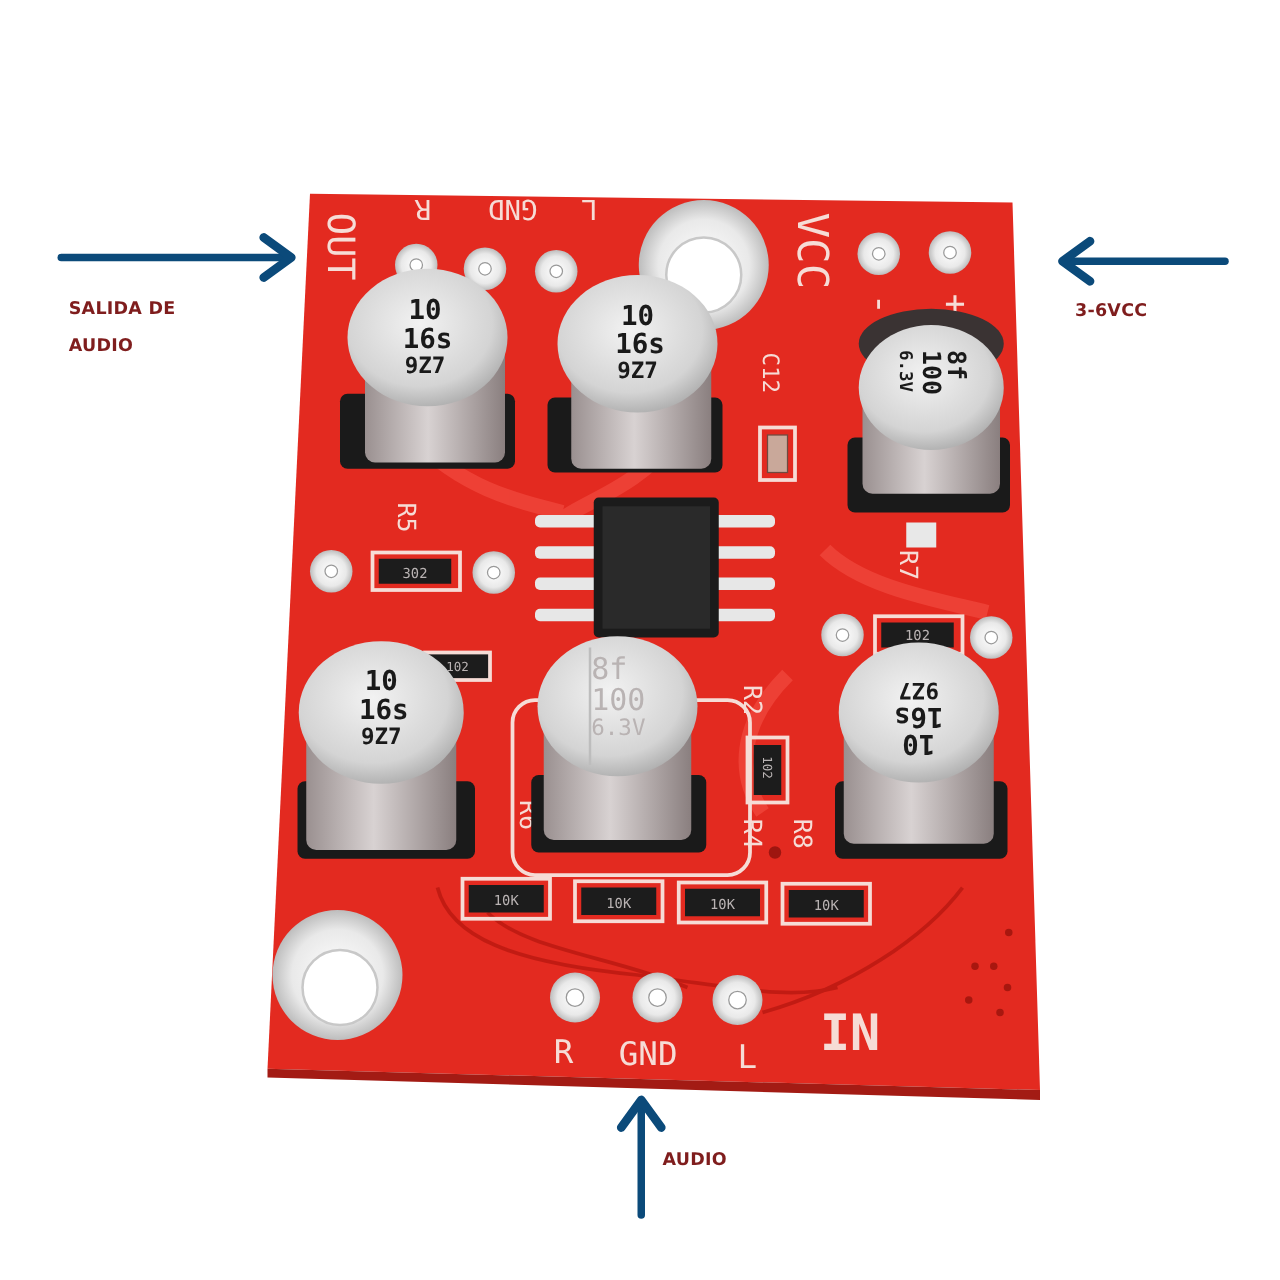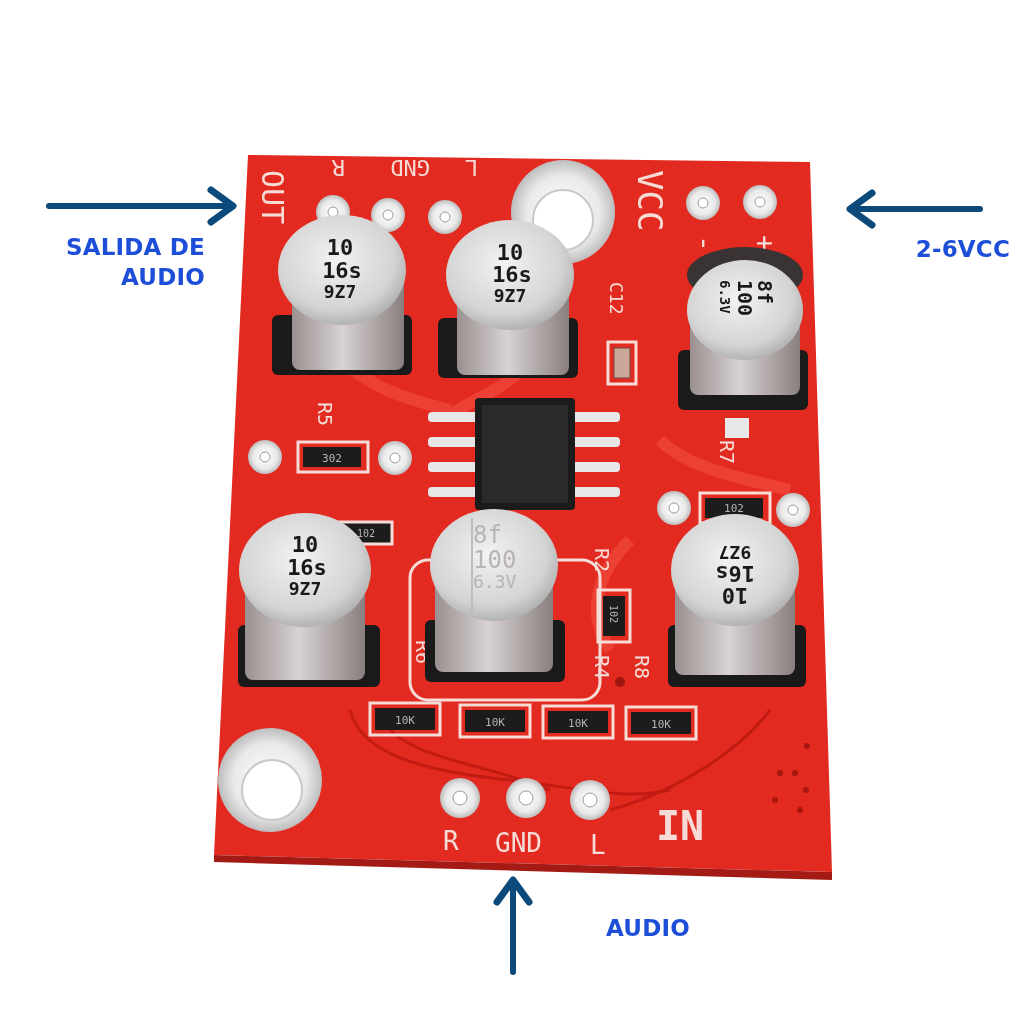--- a/index.html
+++ b/index.html
@@ -1,17 +1,17 @@
 <!DOCTYPE html>
 <html><head>
 <meta charset="utf-8">
 <style>
   html, body { margin:0; padding:0; }
   body { width:1024px; height:1024px; background:#ffffff; position:relative; overflow:hidden; font-family:"DejaVu Sans", sans-serif; }
-  .annot { position:absolute; font-family:"DejaVu Sans", sans-serif; font-weight:bold; color:#1d4ed8; text-align:right; line-height:30px; font-size:23px; letter-spacing:0.2px; }
+  .annot { position:absolute; font-family:"DejaVu Sans", sans-serif; font-weight:bold; color:#7f1d1d; text-align:left; line-height:30px; font-size:14px; letter-spacing:0.2px; }
   .arrow { position:absolute; }
   .board { position:absolute; left:210px; top:150px; width:625px; height:730px; }
   .silk { font-family:"DejaVu Sans Mono", monospace; fill:#f6dcd6; }
   .cap-text { font-family:"DejaVu Sans Mono", monospace; font-weight:bold; fill:#1a1a1a; }
   .cap-text-light { font-family:"DejaVu Sans Mono", monospace; fill:#b9b3b3; }
 </style>
 </head>
 <body>
 
 <svg class="arrow" style="left:45px;top:185px;" width="200" height="42" viewBox="0 0 200 42">
@@ -21,21 +21,21 @@
 <div class="annot" style="left:55px;top:232px;width:150px;">
   <div>SALIDA DE</div>
   <div>AUDIO</div>
 </div>
 
 <svg class="arrow" style="left:840px;top:188px;" width="145" height="42" viewBox="0 0 145 42">
   <line x1="12" y1="21" x2="140" y2="21" stroke="#0b4a7a" stroke-width="6" stroke-linecap="round"></line>
   <polyline points="32,5 10,21 32,37" fill="none" stroke="#0b4a7a" stroke-width="7" stroke-linecap="round" stroke-linejoin="round"></polyline>
 </svg>
 <div class="annot" style="left:860px;top:234px;width:150px;">
-  <div>2-6VCC</div>
+  <div>3-6VCC</div>
 </div>
 
 <svg class="arrow" style="left:492px;top:868px;" width="42" height="110" viewBox="0 0 42 110">
   <line x1="21" y1="14" x2="21" y2="104" stroke="#0b4a7a" stroke-width="6" stroke-linecap="round"></line>
   <polyline points="5,34 21,12 37,34" fill="none" stroke="#0b4a7a" stroke-width="7" stroke-linecap="round" stroke-linejoin="round"></polyline>
 </svg>
 <div class="annot" style="left:530px;top:913px;width:160px;">
   <div>AUDIO</div>
 </div>
 

